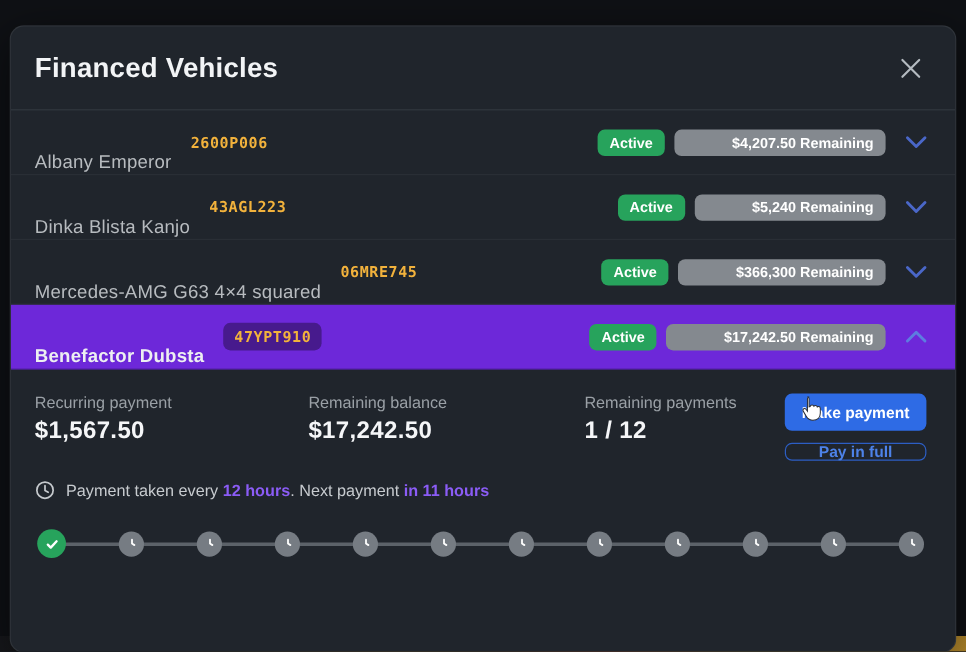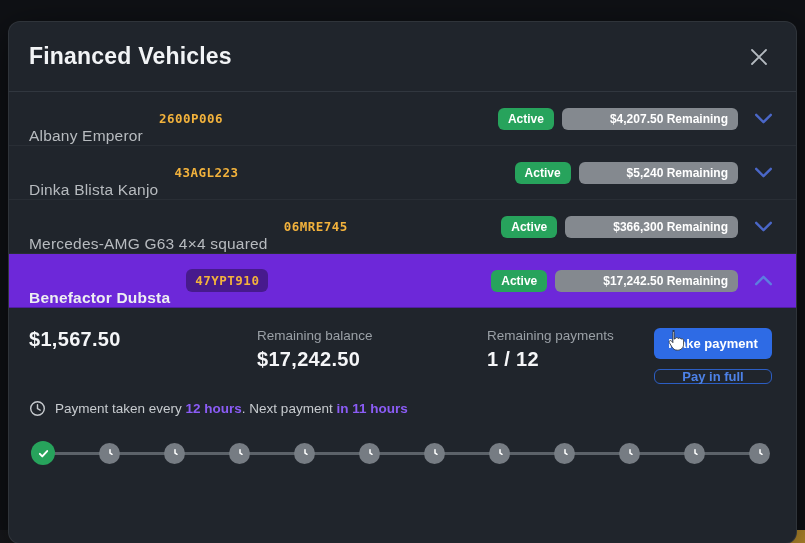--- a/index.html
+++ b/index.html
@@ -154,20 +154,21 @@
         <svg width="19" height="11" viewBox="0 0 20 12">
             <path d="M2 10l8-8 8 8" fill="none" stroke="#5d7de0" stroke-width="2.6" stroke-linecap="round" stroke-linejoin="round"></path>
           </svg>
       </span>
     </div>
   </div>
 
   <div class="detail">
     <div class="stats-row">
       <div class="stat w1">
+        <span class="stat-label">Recurring payment</span>
         <span class="stat-value">$1,567.50</span>
       </div>
       <div class="stat w2">
         <span class="stat-label">Remaining balance</span>
         <span class="stat-value">$17,242.50</span>
       </div>
       <div class="stat w3">
         <span class="stat-label">Remaining payments</span>
         <span class="stat-value">1 / 12</span>
       </div>

